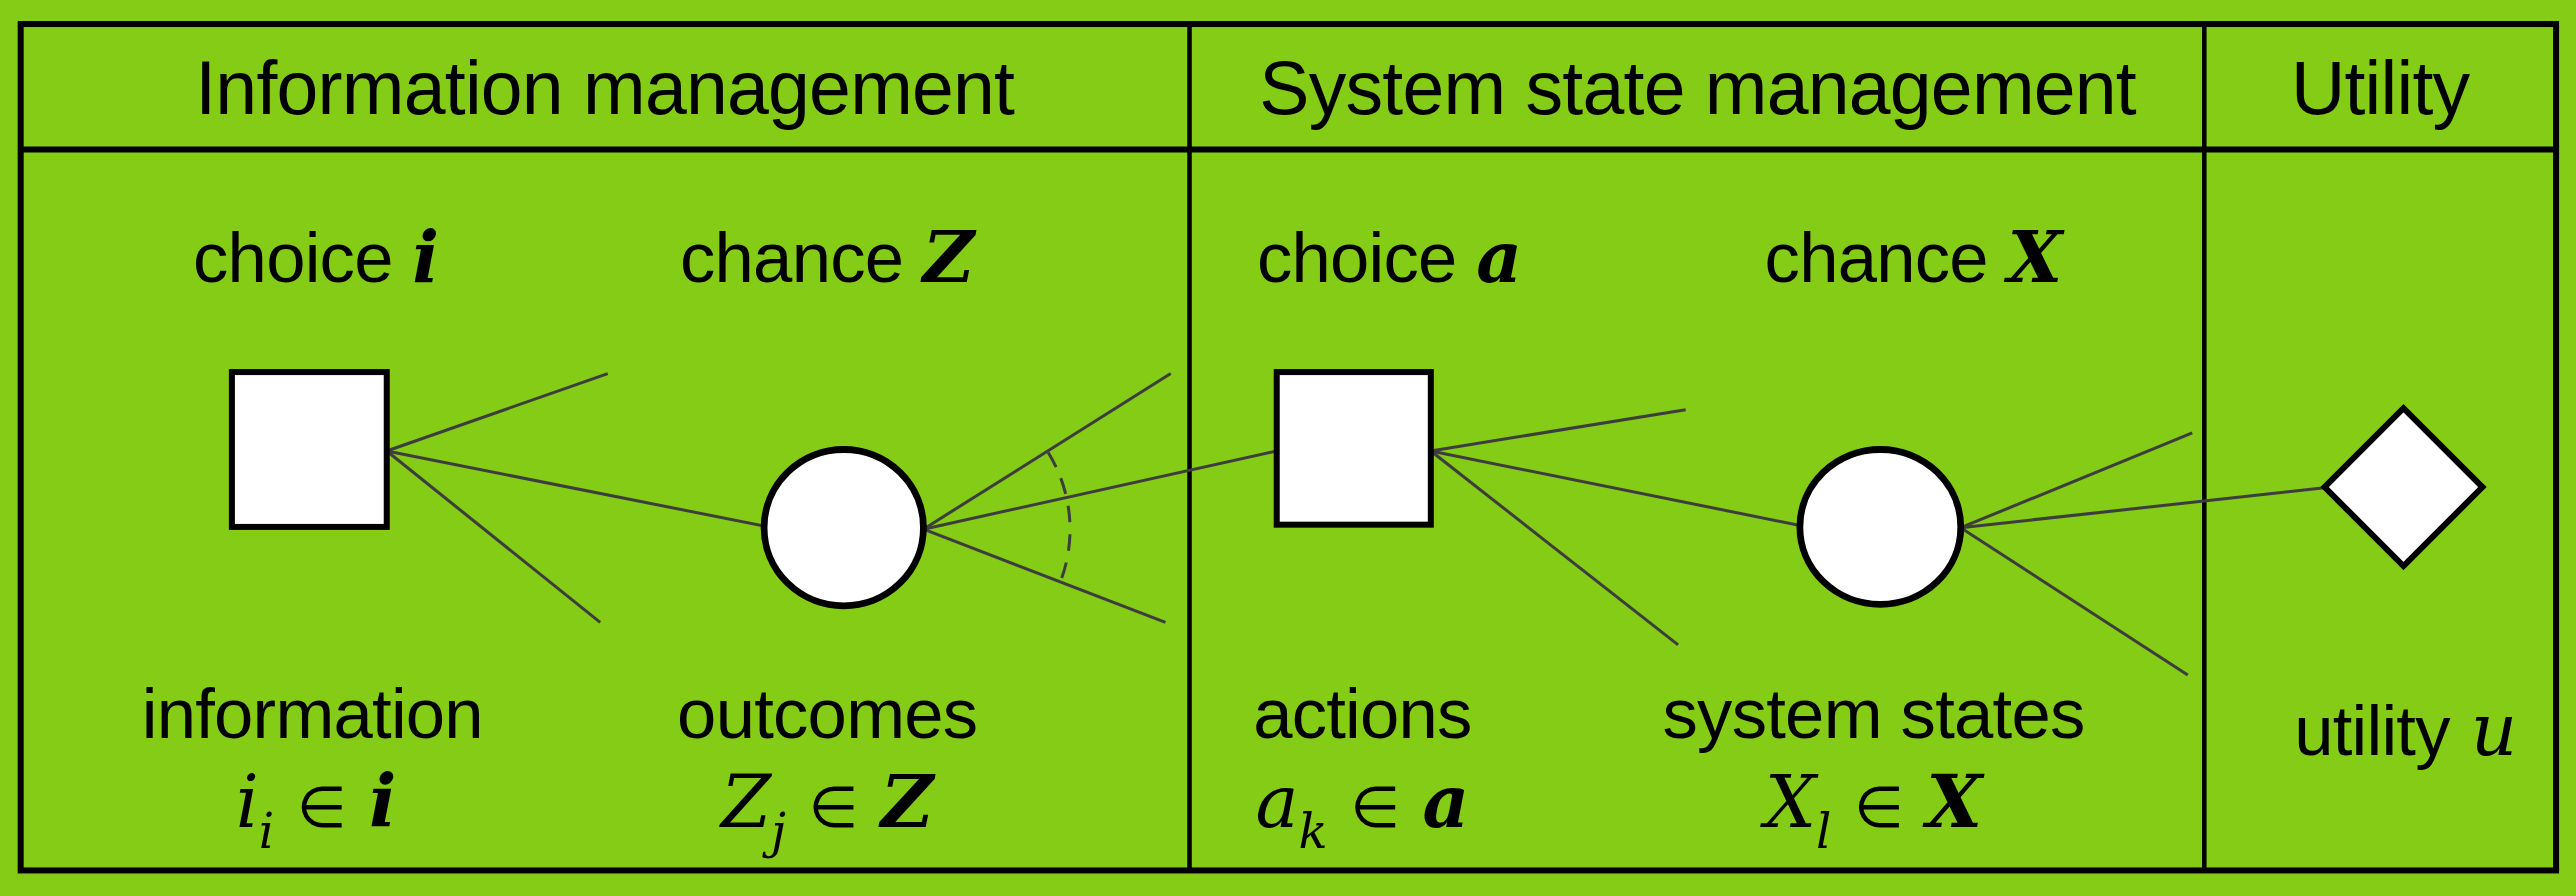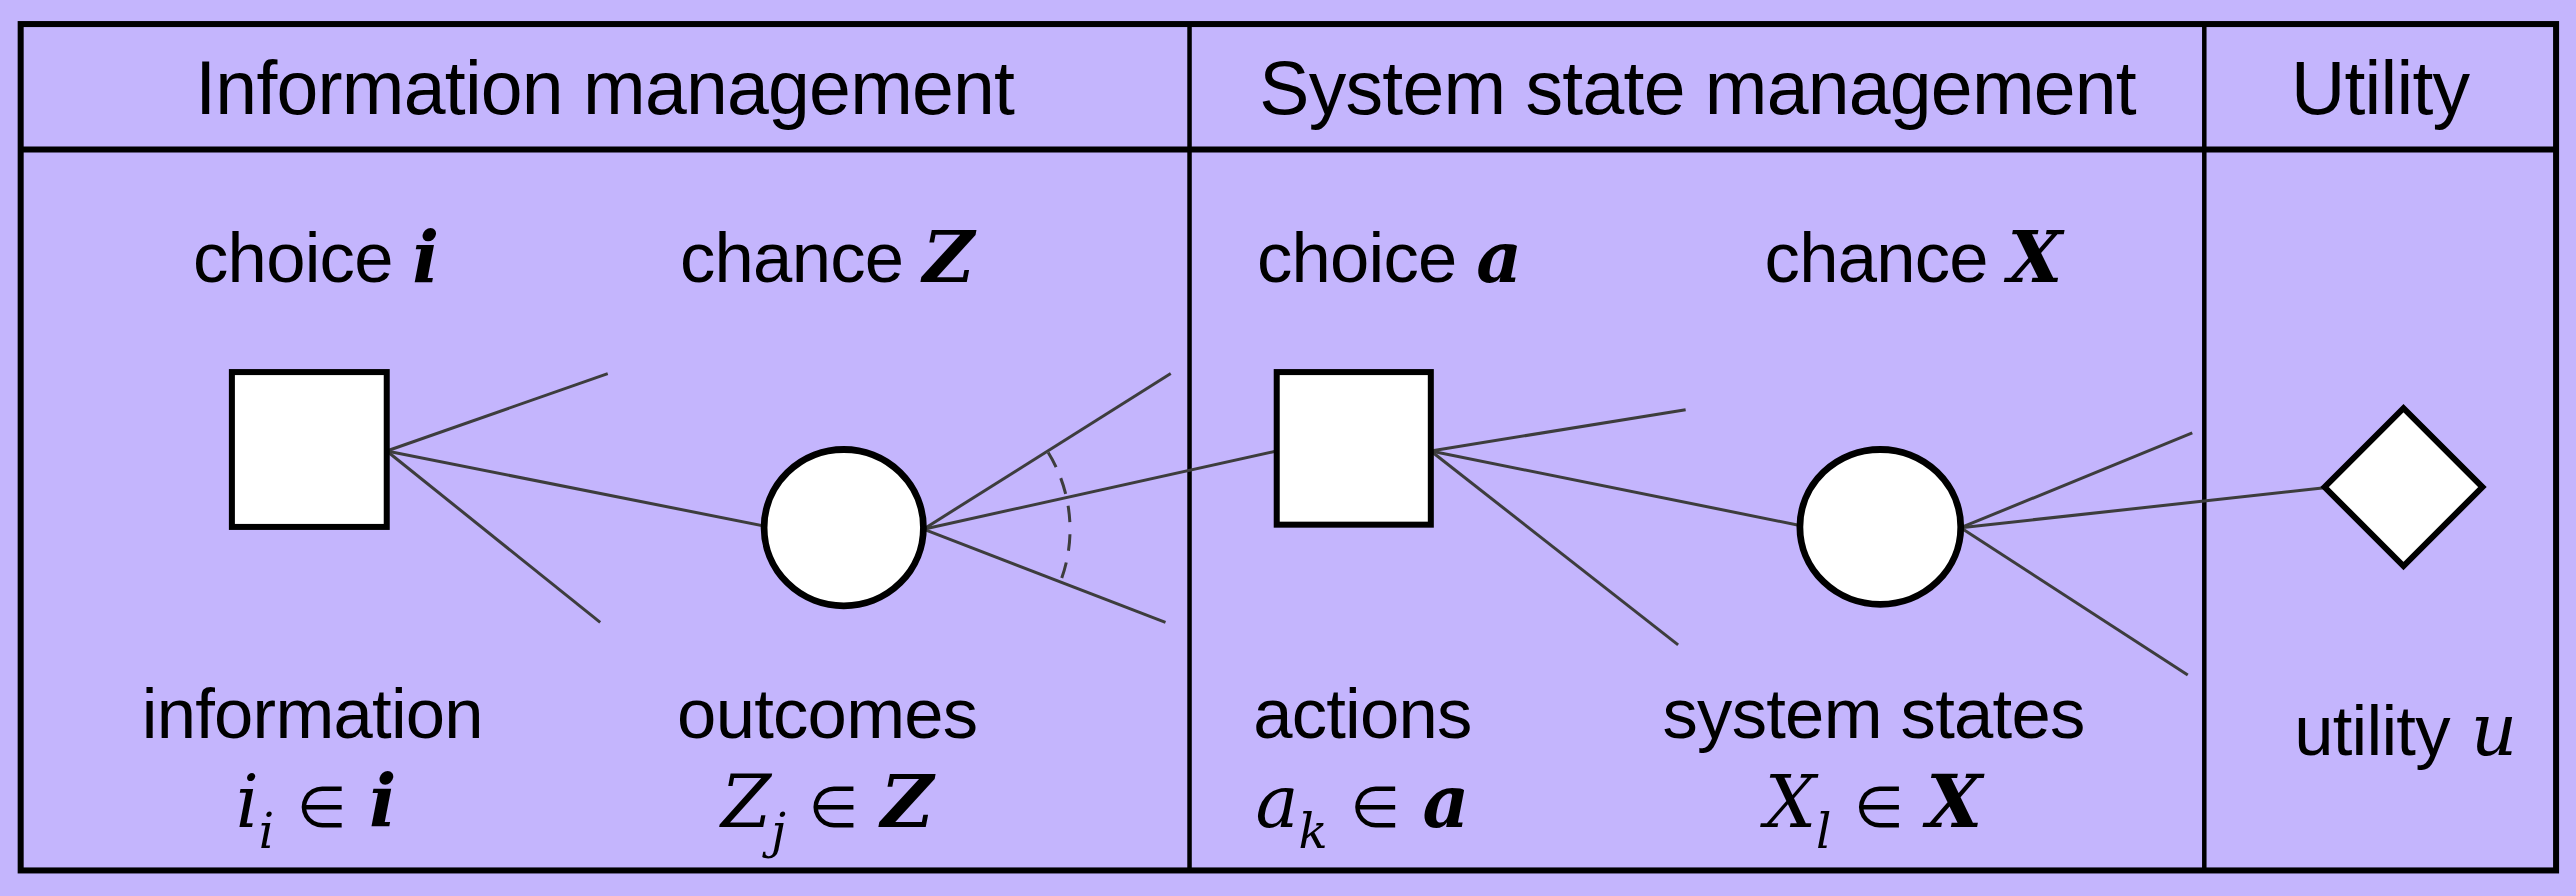--- a/index.html
+++ b/index.html
@@ -1,16 +1,16 @@
 <!DOCTYPE html>
 <html style="font-size:12px"><head>
 <meta charset="utf-8">
 <style>
   html,body{margin:0;padding:0;background:#ffffff;}
-  .canvas{position:relative;width:2576px;height:896px;background:#c4b5fd;overflow:hidden;}
+  .canvas{position:relative;width:2576px;height:896px;background:#84cc16;overflow:hidden;}
   svg{display:block;}
   .hdr{font-family:"Liberation Sans",sans-serif;font-size:100px;font-weight:400;fill:#000000;letter-spacing:-1px;}
   .lbl{font-family:"Liberation Sans",sans-serif;font-size:94px;font-weight:400;fill:#000000;letter-spacing:-1px;}
   .sym{font-family:"DejaVu Serif",serif;font-style:italic;font-weight:700;font-size:94px;fill:#000000;letter-spacing:0;}
   .var{font-family:"DejaVu Serif",serif;font-style:italic;font-weight:400;font-size:96px;fill:#000000;letter-spacing:0;}
   .setv{font-family:"DejaVu Serif",serif;font-style:italic;font-weight:700;font-size:96px;fill:#000000;}
   .sub{font-family:"DejaVu Serif",serif;font-style:italic;font-weight:400;font-size:64px;fill:#000000;}
   .rel{font-family:"DejaVu Sans",sans-serif;font-style:normal;font-weight:400;font-size:76px;fill:#000000;}
   .shape{fill:#ffffff;stroke:#000000;}
   .branch{stroke:#3d3d3d;stroke-width:4;fill:none;}

